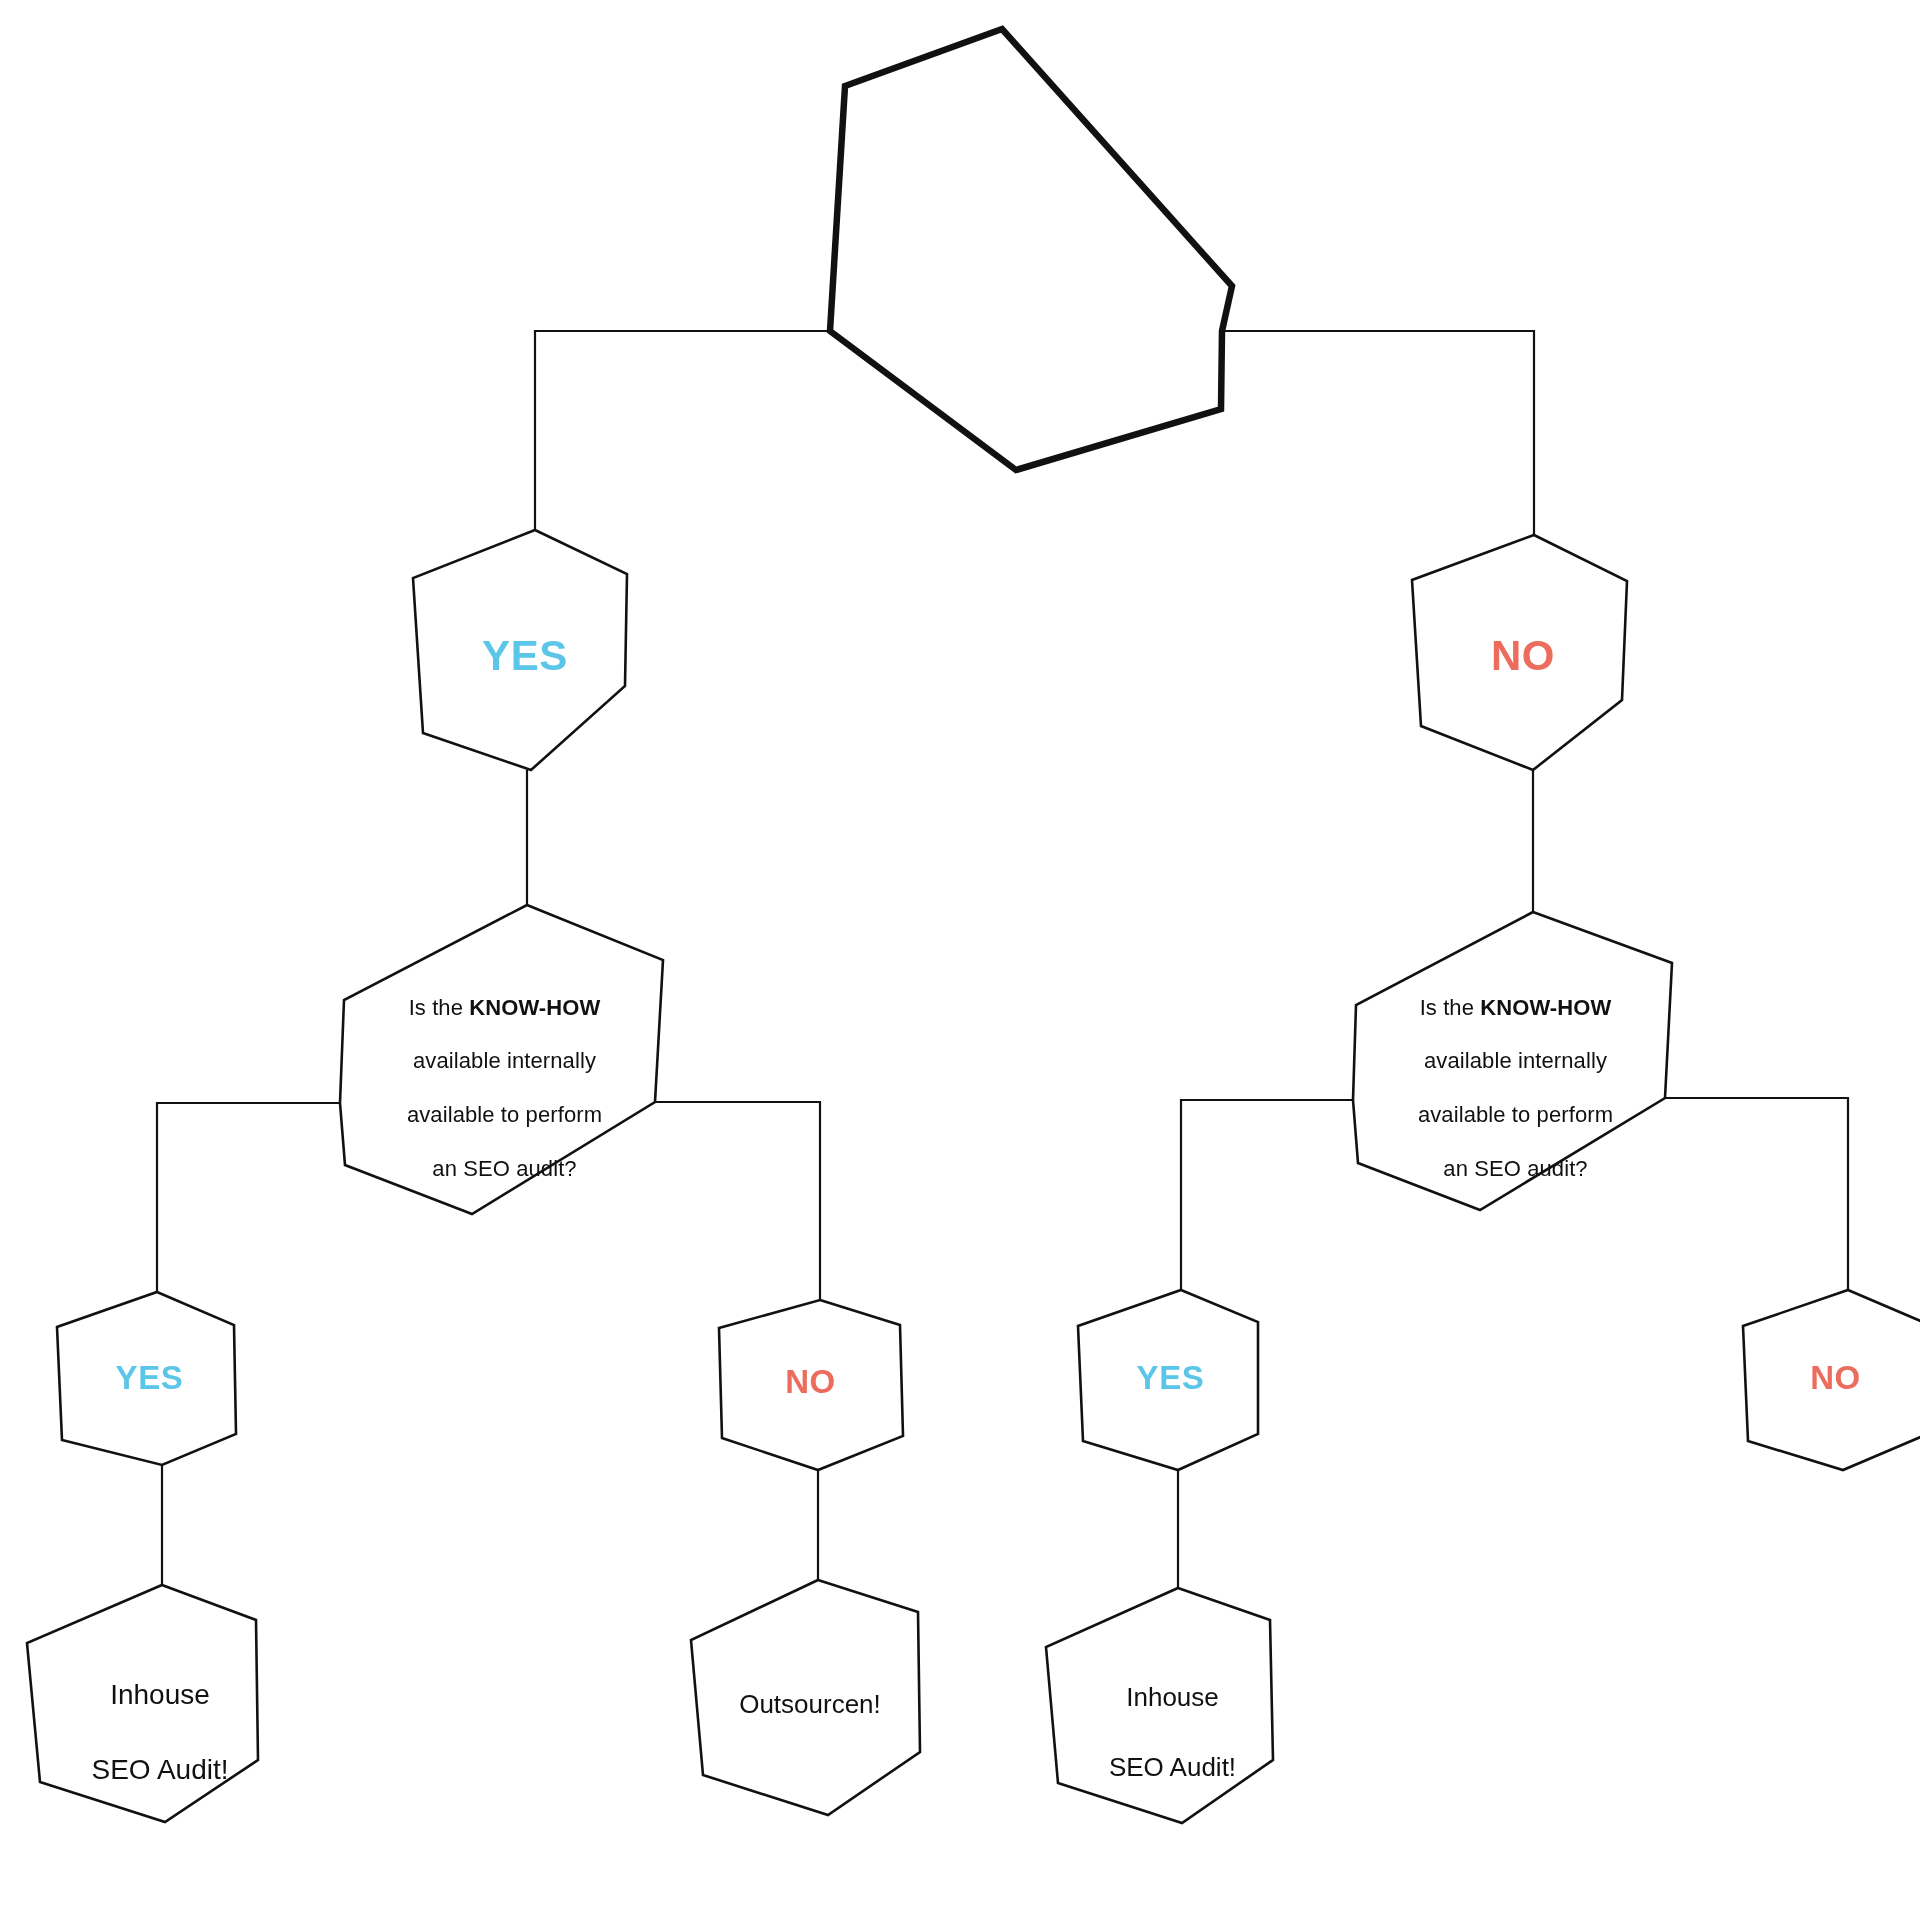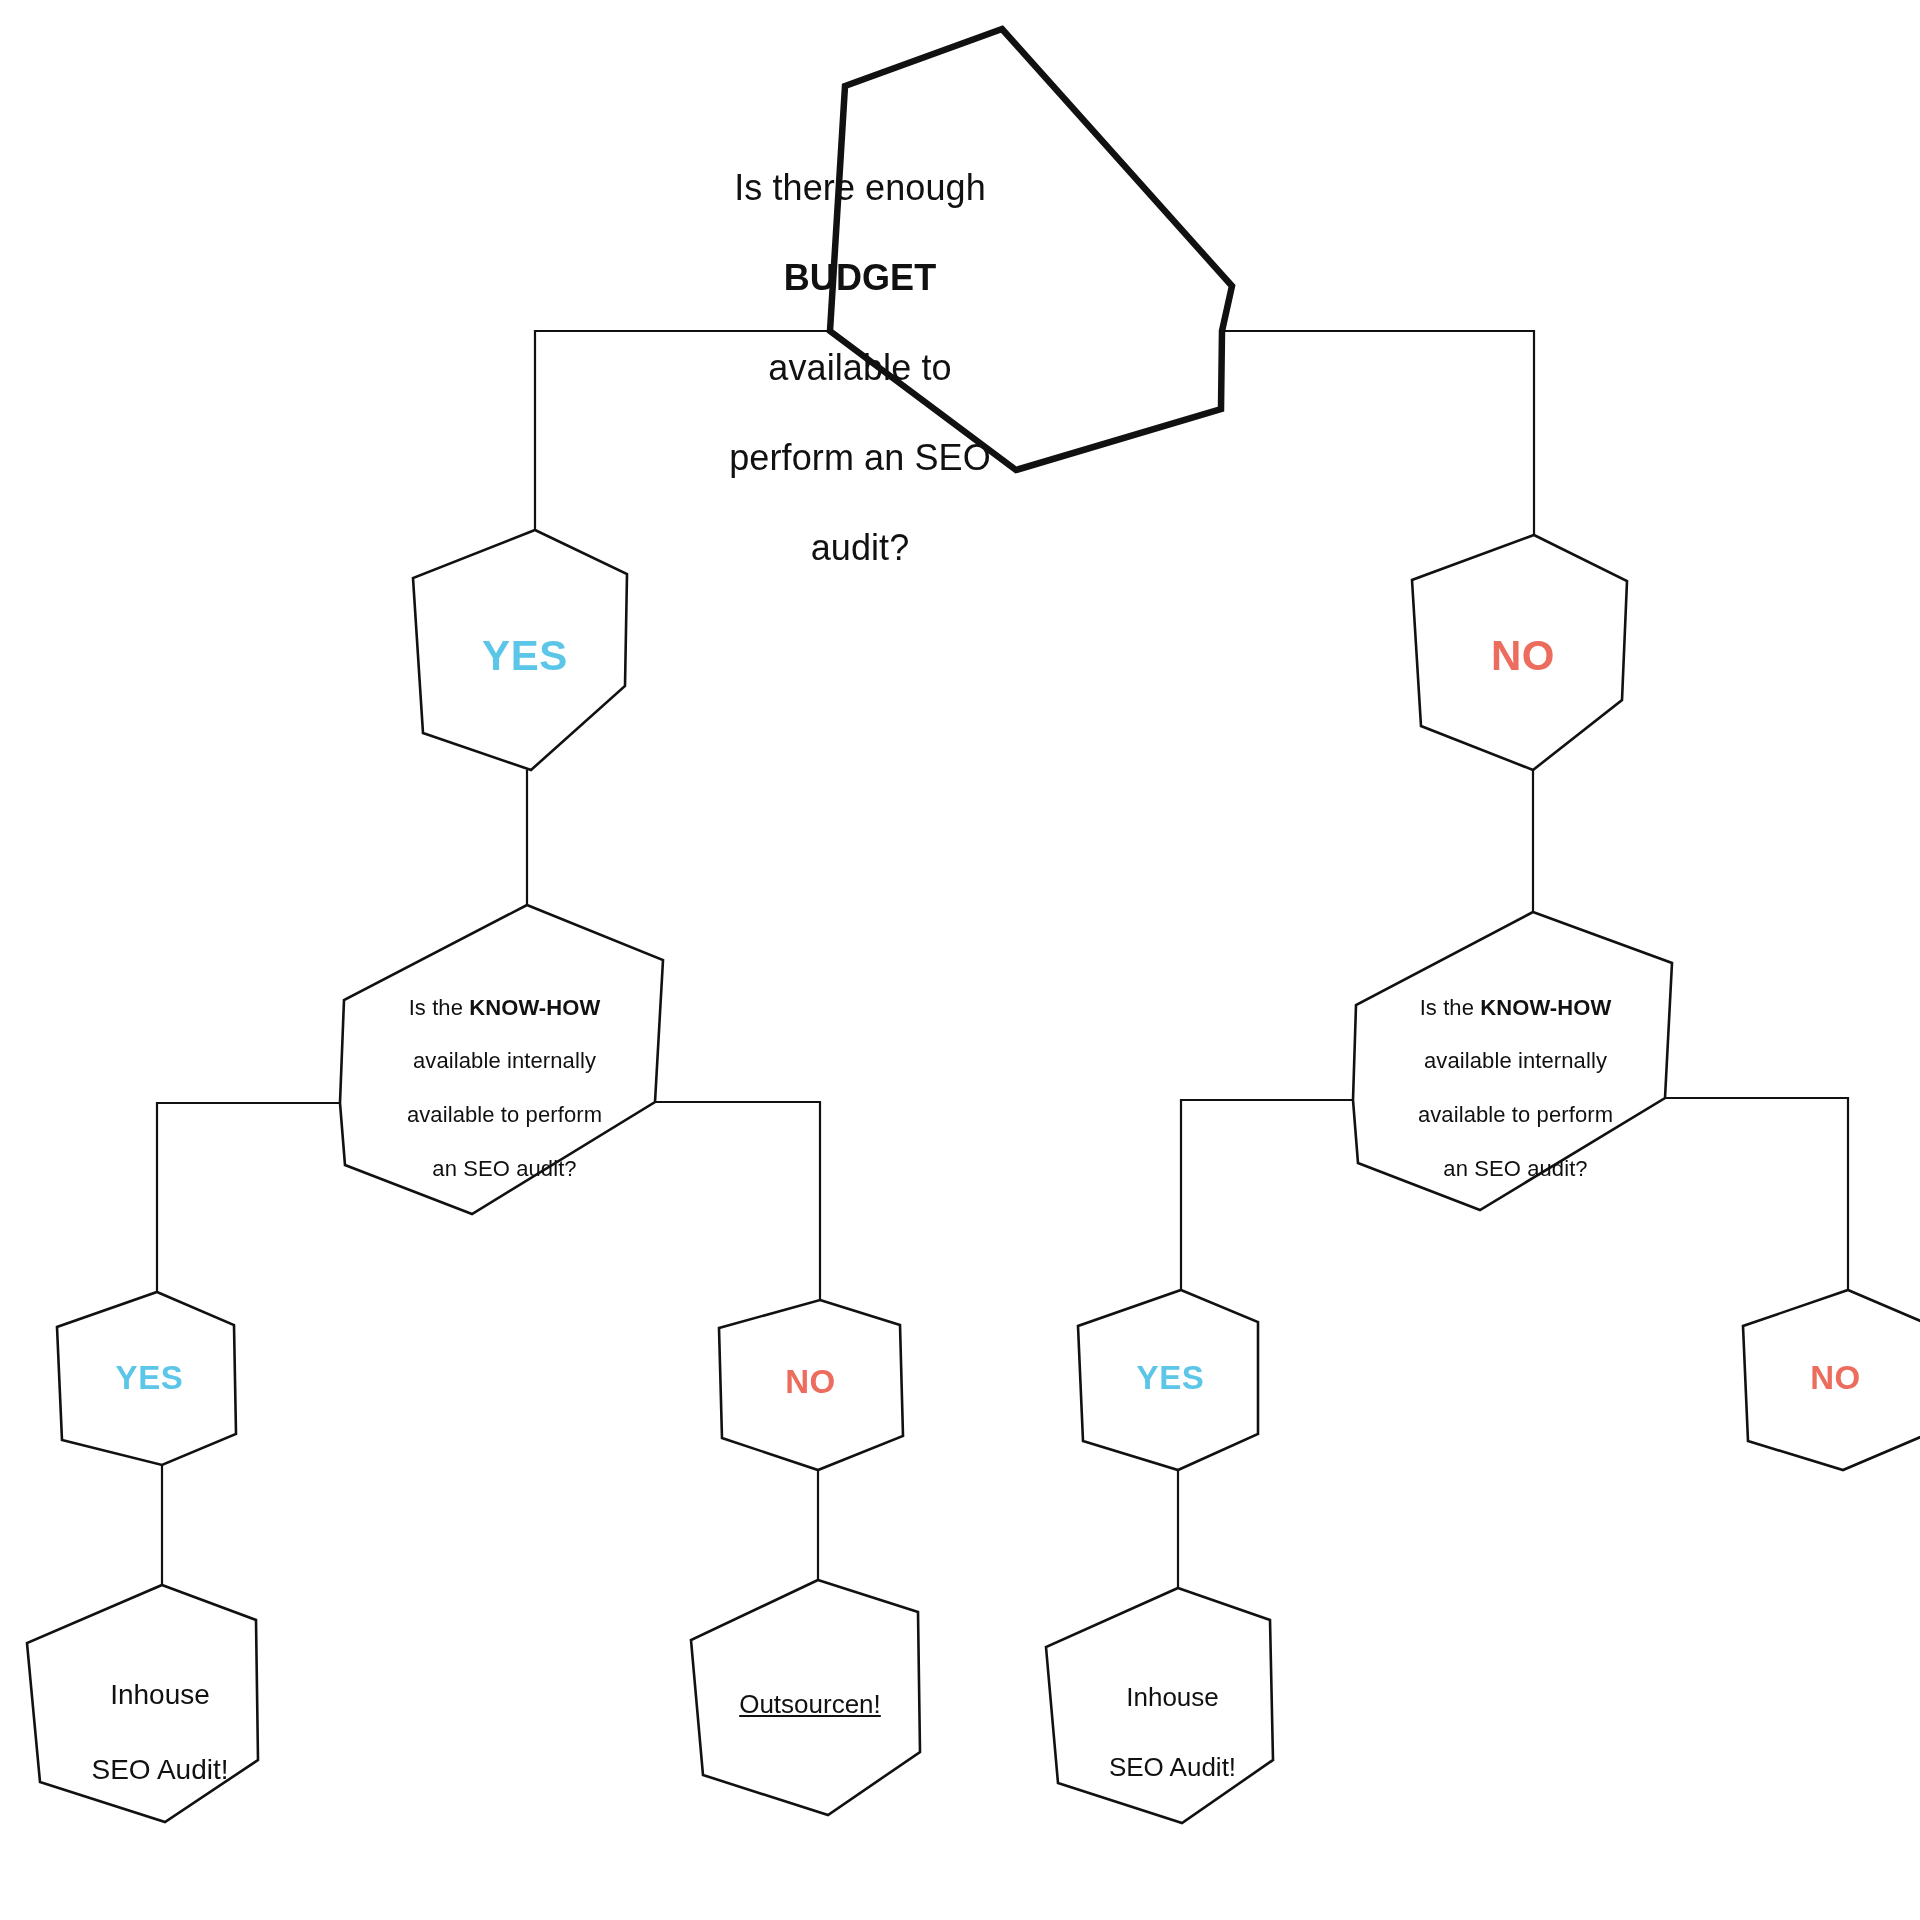--- a/index.html
+++ b/index.html
@@ -127,27 +127,20 @@
     <polygon class="hex-shape" stroke-width="2.6" points="1848,1290 1923,1322 1923,1436 1843,1470 1748,1441 1743,1326"></polygon>
 
     <polygon class="hex-shape" stroke-width="2.6" points="162,1585 256,1620 258,1760 165,1822 40,1782 27,1643"></polygon>
 
     <polygon class="hex-shape" stroke-width="2.6" points="818,1580 918,1612 920,1752 828,1815 703,1775 691,1640"></polygon>
 
     <polygon class="hex-shape" stroke-width="2.6" points="1178,1588 1270,1620 1273,1760 1182,1823 1058,1783 1046,1647"></polygon>
 
   </svg>
 
-  <div class="node-label label-question label-root" style="left:700px; top:120px; width:320px;">
-    <span>Is there enough</span><br>
-    <span class="kw">BUDGET</span><br>
-    <span>available to</span><br>
-    <span>perform an SEO</span><br>
-    <span>audit?</span>
-  </div>
 
   <div class="node-label label-answer label-answer-lg" style="left:435px; top:630px; width:180px; color:#5BC6E8;">YES</div>
 
   <div class="node-label label-answer label-answer-lg" style="left:1433px; top:630px; width:180px; color:#EC6D5E;">NO</div>
 
   <div class="node-label label-question" style="left:352px; top:968px; width:305px;">
     <span>Is the </span><span class="kw">KNOW-HOW</span><br>
     <span>available internally</span><br>
     <span>available to perform</span><br>
     <span>an SEO audit?</span>
@@ -166,21 +159,21 @@
 
   <div class="node-label label-answer label-answer-sm" style="left:1083px; top:1358px; width:175px; color:#5BC6E8;">YES</div>
 
   <div class="node-label label-answer label-answer-sm" style="left:1748px; top:1358px; width:175px; color:#EC6D5E;">NO</div>
 
   <div class="node-label label-terminal" style="left:45px; top:1638px; width:230px;">
     <span>Inhouse</span><br>
     <span>SEO Audit!</span>
   </div>
 
-  <div class="node-label label-terminal label-terminal-sm" style="left:700px; top:1652px; width:220px;text-decoration:underline;">
+  <div class="node-label label-terminal label-terminal-sm" style="left:700px; top:1652px; width:220px;">
     <span>Outsourcen!</span>
   </div>
 
   <div class="node-label label-terminal label-terminal-sm" style="left:1060px; top:1645px; width:225px;">
     <span>Inhouse</span><br>
     <span>SEO Audit!</span>
   </div>
 
 </div>
 

